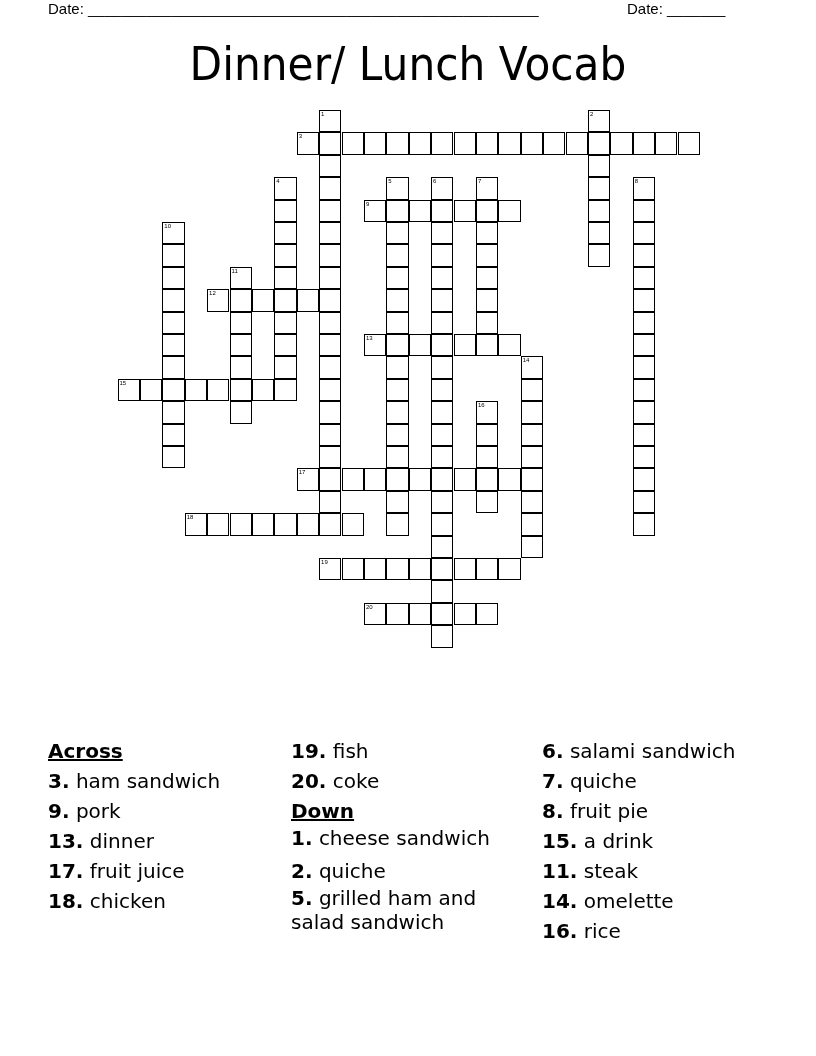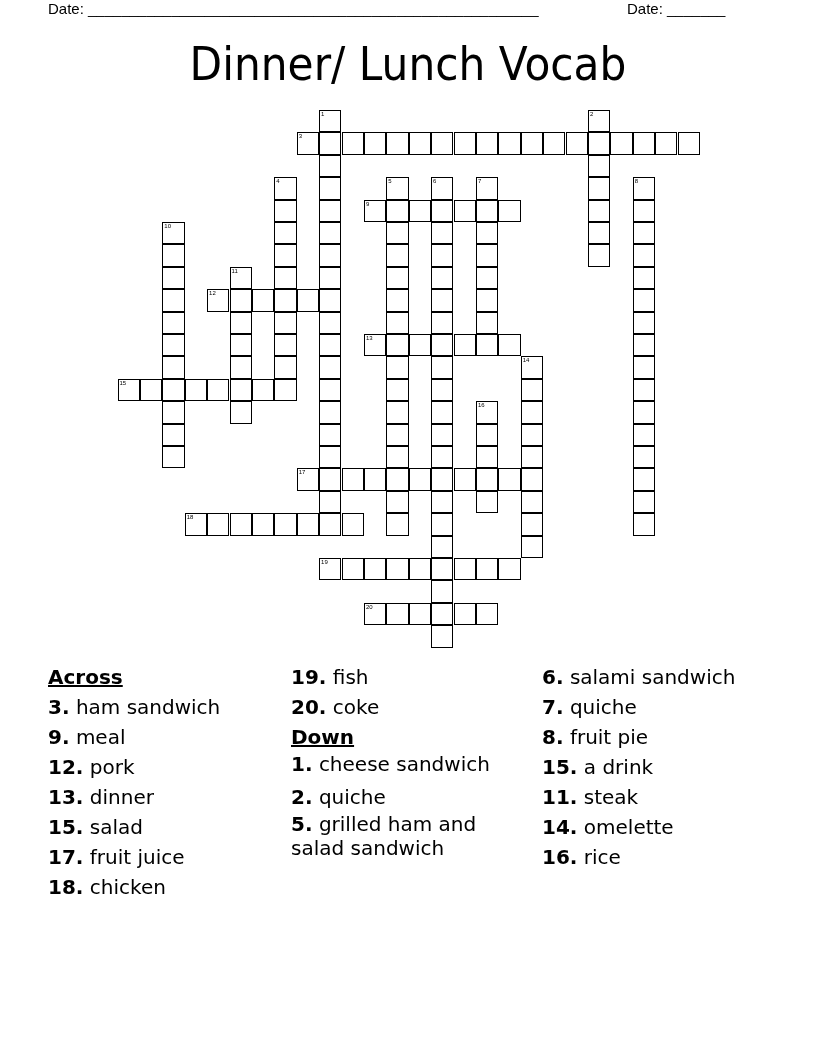--- a/index.html
+++ b/index.html
@@ -3,21 +3,21 @@
 <meta charset="utf-8">
 <style>
   html, body { margin: 0; padding: 0; background: #ffffff; }
   body { width: 816px; height: 1056px; position: relative; overflow: hidden; font-family: "DejaVu Sans", sans-serif; color: #000; }
   .header-line { position: absolute; top: 0; left: 48px; font-family: "Liberation Sans", sans-serif; font-size: 15px; line-height: 18px; }
   .header-line.date { left: 627px; }
   .title { position: absolute; top: 34px; left: 0; width: 816px; text-align: center; font-family: "DejaVu Sans", sans-serif; font-size: 46px; line-height: 60px; letter-spacing: 0px; transform: scaleX(0.92); transform-origin: center; }
   .grid { position: absolute; left: 0; top: 0; width: 816px; height: 680px; }
   .cell { position: absolute; width: 22.4px; height: 22.4px; box-sizing: border-box; border: 1px solid #000; background: #fff; }
   .cell .num { position: absolute; left: 1px; top: 0px; font-family: "Liberation Sans", sans-serif; font-size: 6px; line-height: 7px; color: #000; }
-  .clues { position: absolute; top: 662px; font-family: "DejaVu Sans", sans-serif; font-size: 20px; line-height: 30px; }
+  .clues { position: absolute; top: 736px; font-family: "DejaVu Sans", sans-serif; font-size: 20px; line-height: 30px; }
   .clues .item { width: 230px; }
   .clues .item.wrap { line-height: 24px; padding-bottom: 6px; }
   .clues .head { text-decoration: underline; font-weight: bold; }
   .clues .n { font-weight: bold; }
   .col1 { left: 48px; }
   .col2 { left: 291px; }
   .col3 { left: 534px; margin-left: 8px; }
 </style>
 </head>
 <body>
@@ -253,24 +253,22 @@
     </div>
     <div class="cell" style="left: 386.3px; top: 602.8px;"></div>
     <div class="cell" style="left: 408.7px; top: 602.8px;"></div>
     <div class="cell" style="left: 453.5px; top: 602.8px;"></div>
     <div class="cell" style="left: 475.9px; top: 602.8px;"></div>
   </div>
 
 <div class="clues col1">
   <div class="item head">Across</div>
   <div class="item"><span class="n">3.</span> <span>ham sandwich</span></div>
-  <div class="item"><span class="n">9.</span> <span>meal</span></div>
-  <div class="item"><span class="n">12.</span> <span>pork</span></div>
+  <div class="item"><span class="n">9.</span> <span>pork</span></div>
   <div class="item"><span class="n">13.</span> <span>dinner</span></div>
-  <div class="item"><span class="n">15.</span> <span>salad</span></div>
   <div class="item"><span class="n">17.</span> <span>fruit juice</span></div>
   <div class="item"><span class="n">18.</span> <span>chicken</span></div>
 </div>
 
 <div class="clues col2">
   <div class="item"><span class="n">19.</span> <span>fish</span></div>
   <div class="item"><span class="n">20.</span> <span>coke</span></div>
   <div class="item head">Down</div>
   <div class="item wrap" style="width:200px"><span class="n">1.</span> <span>cheese sandwich</span></div>
   <div class="item"><span class="n">2.</span> <span>quiche</span></div>

